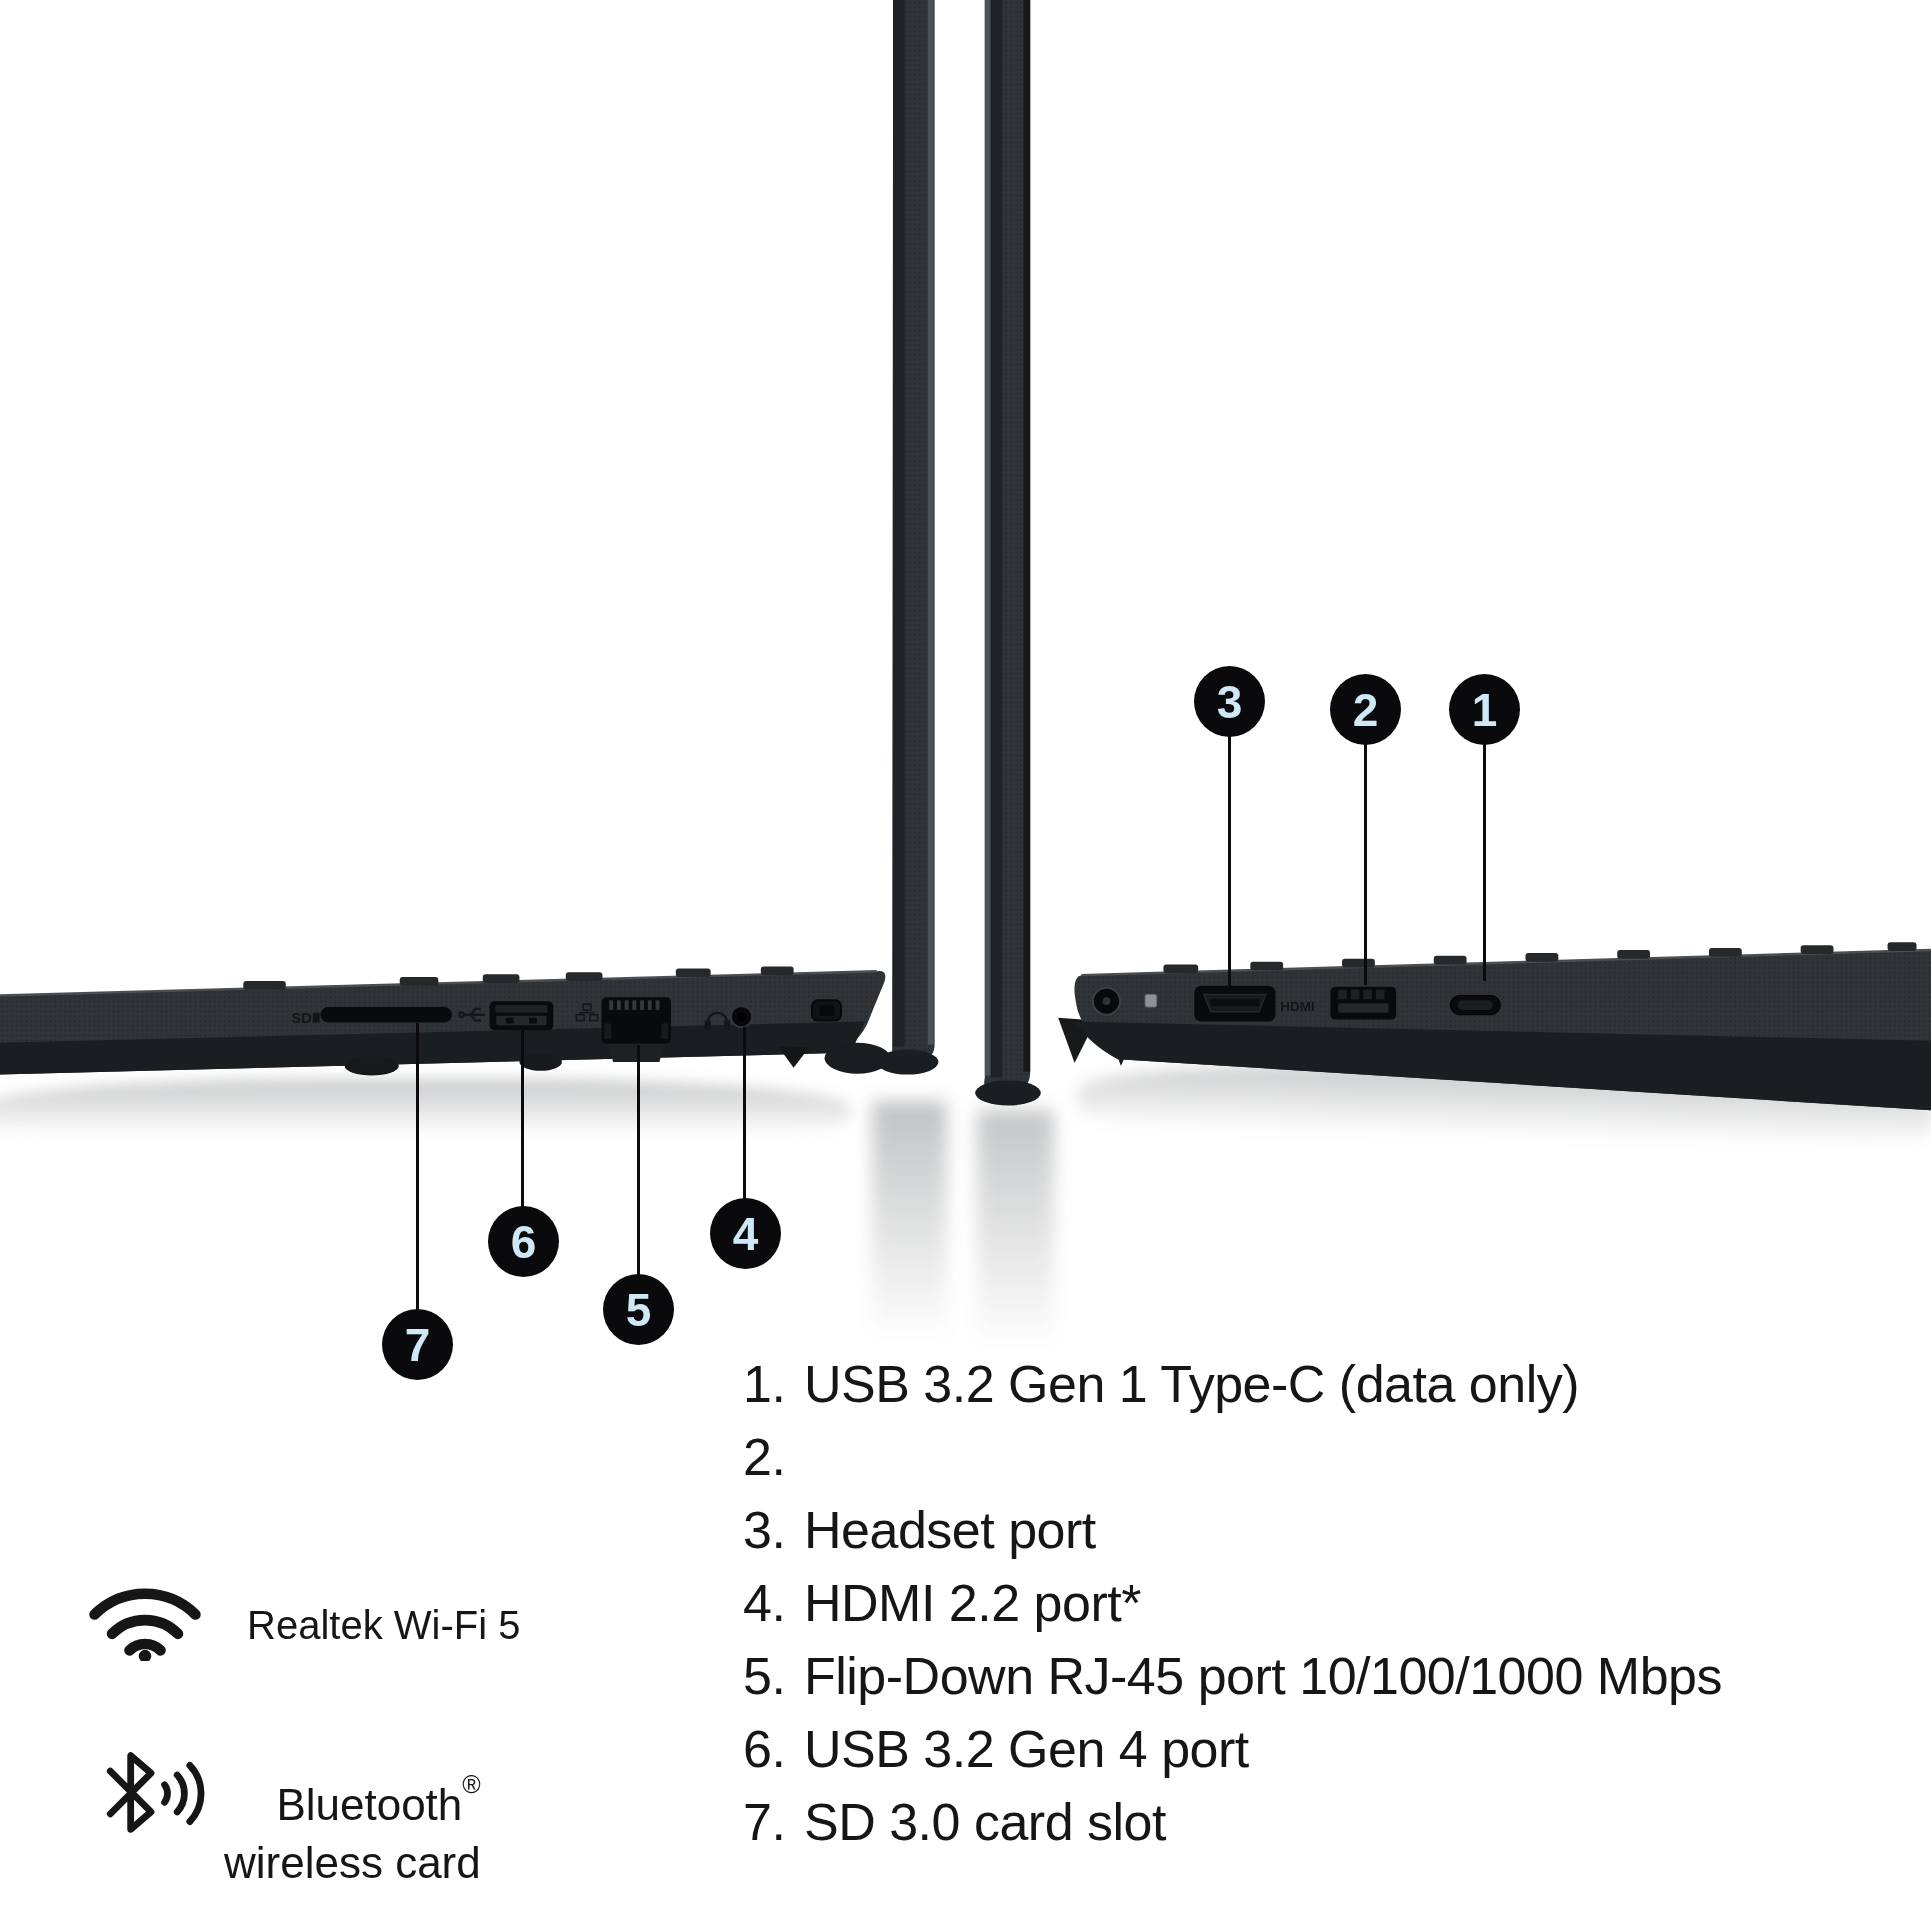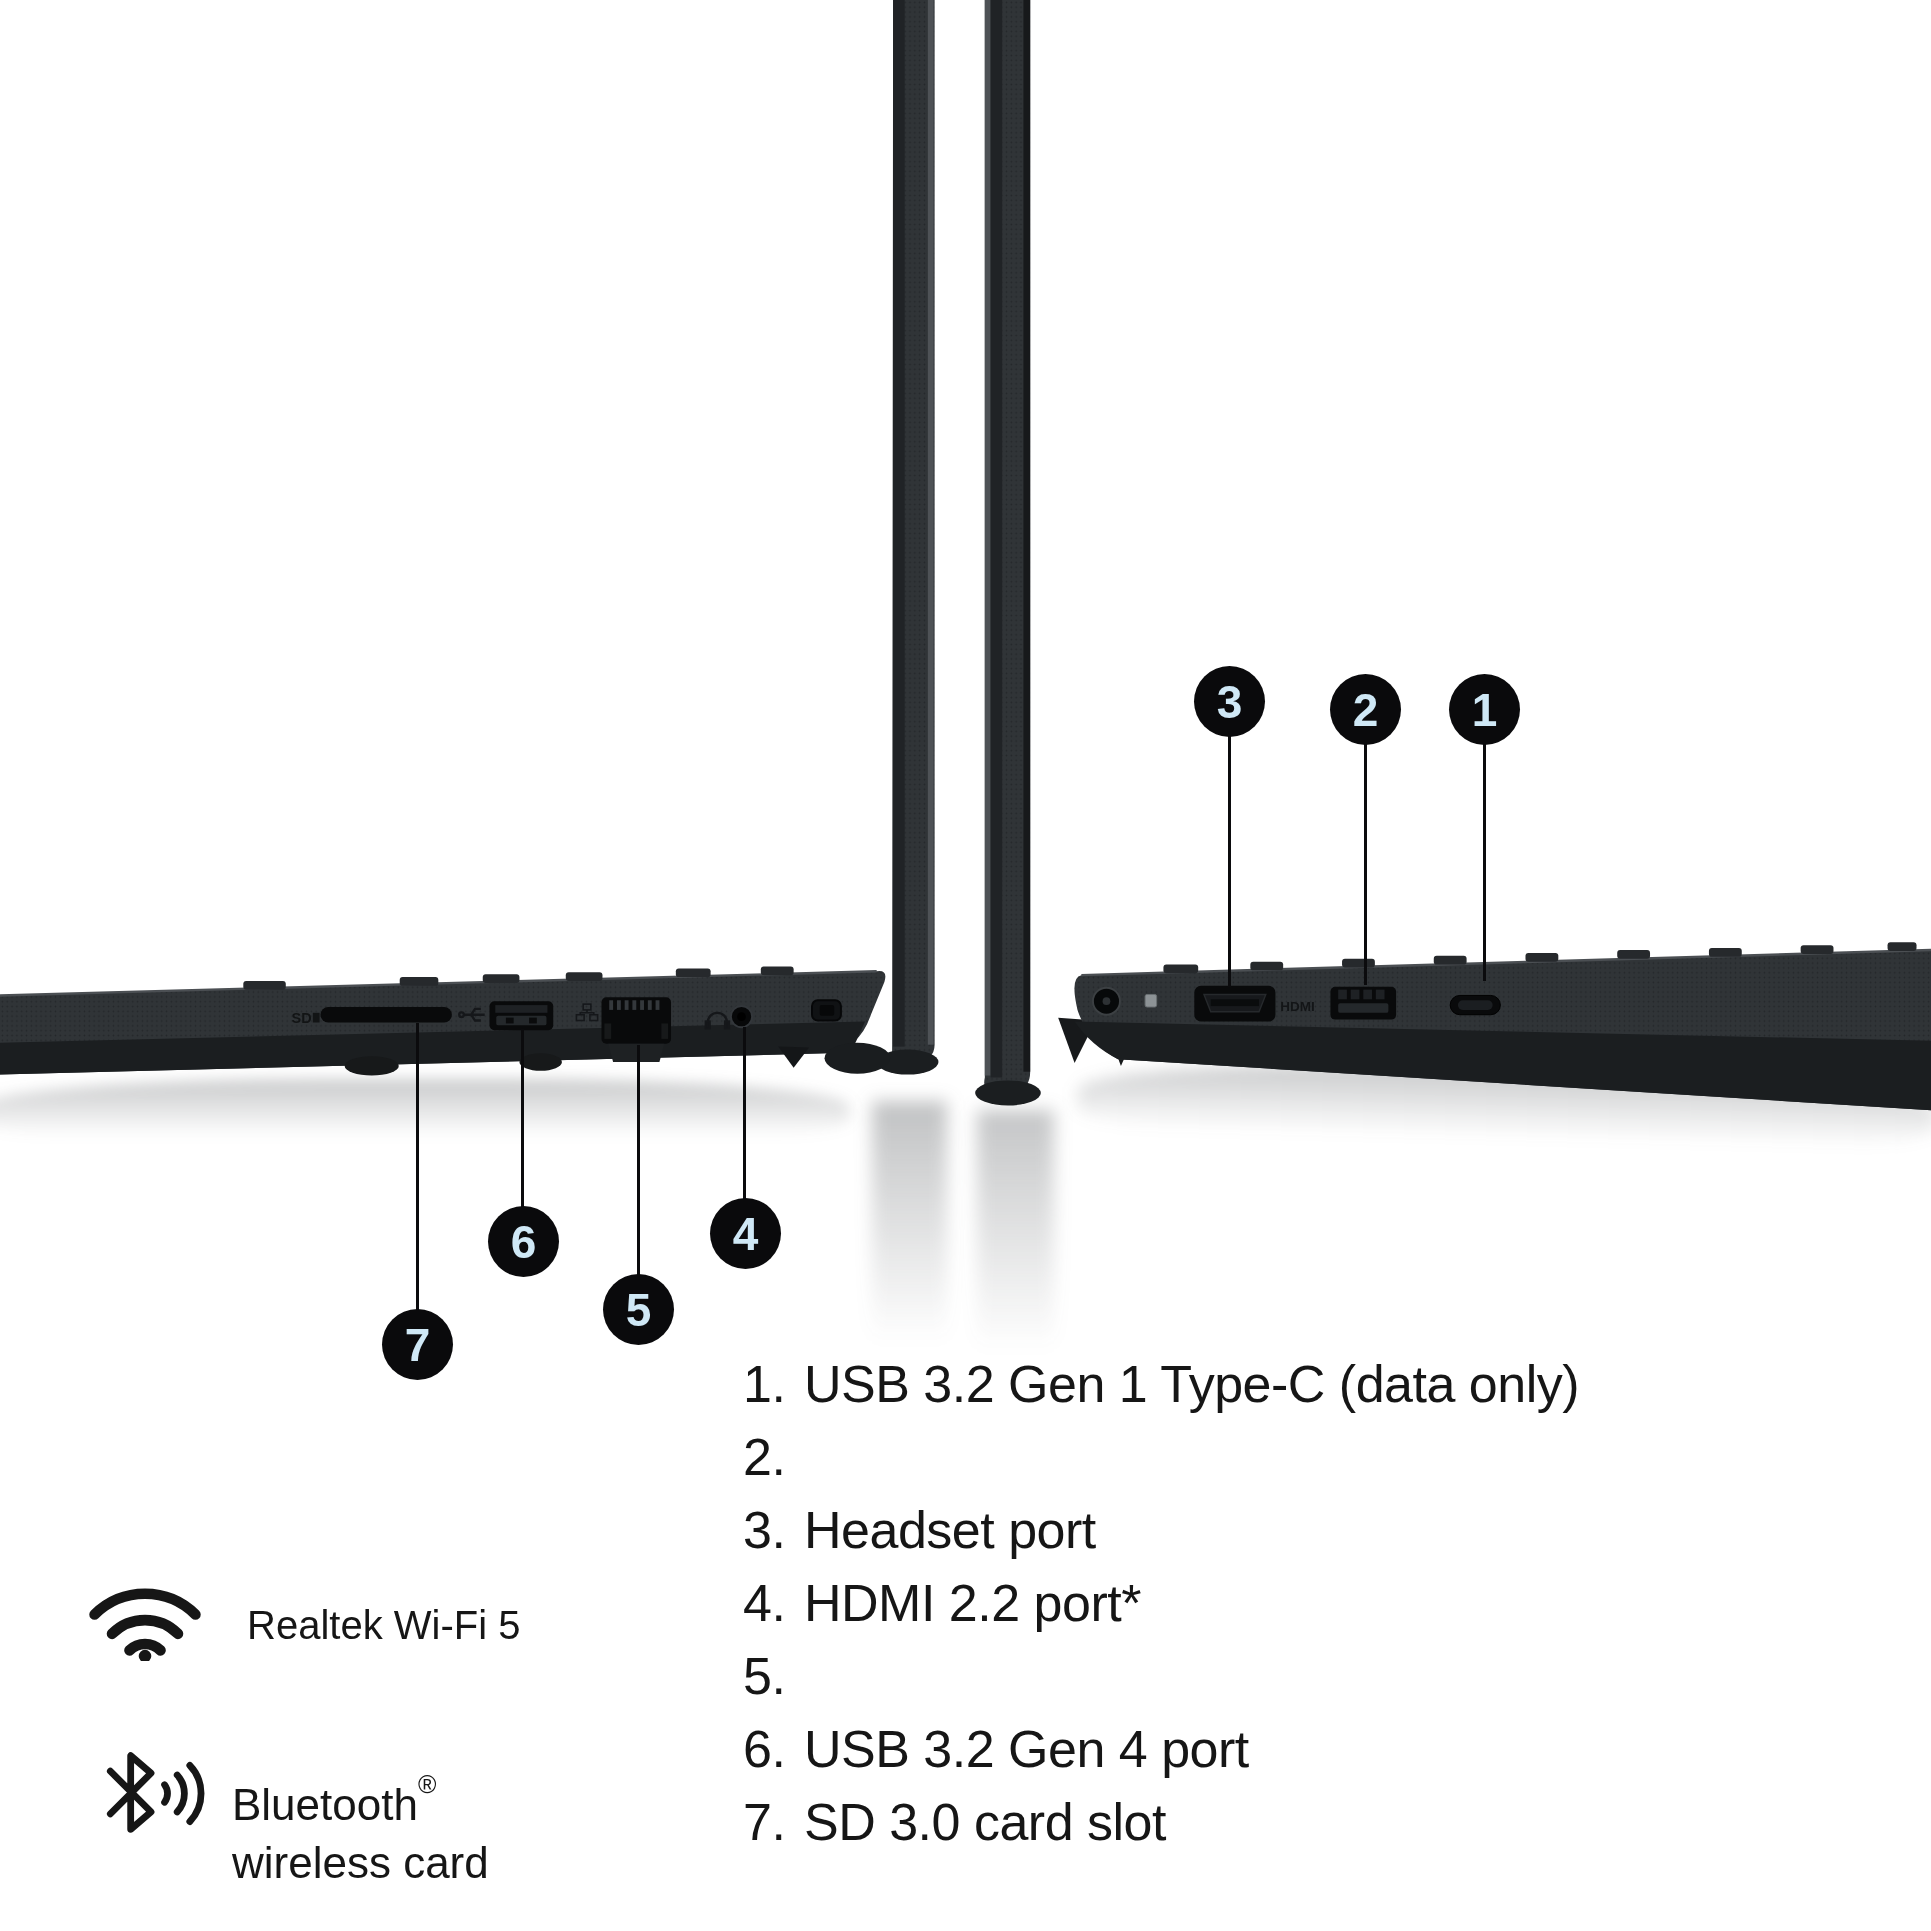--- a/index.html
+++ b/index.html
@@ -34,21 +34,21 @@
   .l7{left:416px;top:1023px;height:288px;}
 
   
   .legend{position:absolute;left:743px;top:1347px;width:1159px;}
   .legend-row{display:flex;height:73px;align-items:center;font-size:52px;letter-spacing:-0.5px;}
   .legend-num{width:50px;flex:0 0 50px;}
   .legend-label{margin-left:11px;white-space:nowrap;}
 
   
   .wifi-label{position:absolute;left:247px;top:1603px;font-size:40px;}
-  .bt-label{position:absolute;left:232px;top:1755px;font-size:44px;line-height:58px;}
+  .bt-label{position:absolute;left:224px;top:1755px;font-size:44px;line-height:58px;text-align:right;}
   .bt-label sup{font-size:25px;vertical-align:27px;}
   .icon-wrap{position:absolute;}
   .wifi-pos{left:82px;top:1564px;}
   .bt-pos{left:89px;top:1744px;}
 </style>
 </head>
 <body>
 
 <div id="stage">
 
@@ -245,20 +245,21 @@
     <div class="legend-row">
       <span class="legend-num">3.</span>
       <span class="legend-label">Headset port</span>
     </div>
     <div class="legend-row">
       <span class="legend-num">4.</span>
       <span class="legend-label">HDMI 2.2 port*</span>
     </div>
     <div class="legend-row">
       <span class="legend-num">5.</span>
+      <span class="legend-label">Flip-Down RJ-45 port 10/100/1000 Mbps</span>
     </div>
     <div class="legend-row">
       <span class="legend-num">6.</span>
       <span class="legend-label">USB 3.2 Gen 4 port</span>
     </div>
     <div class="legend-row">
       <span class="legend-num">7.</span>
       <span class="legend-label">SD 3.0 card slot</span>
     </div>
   </div>

